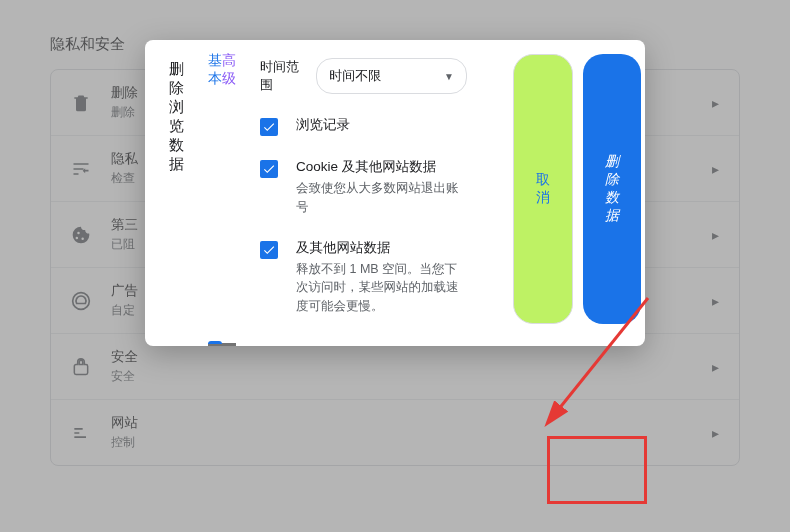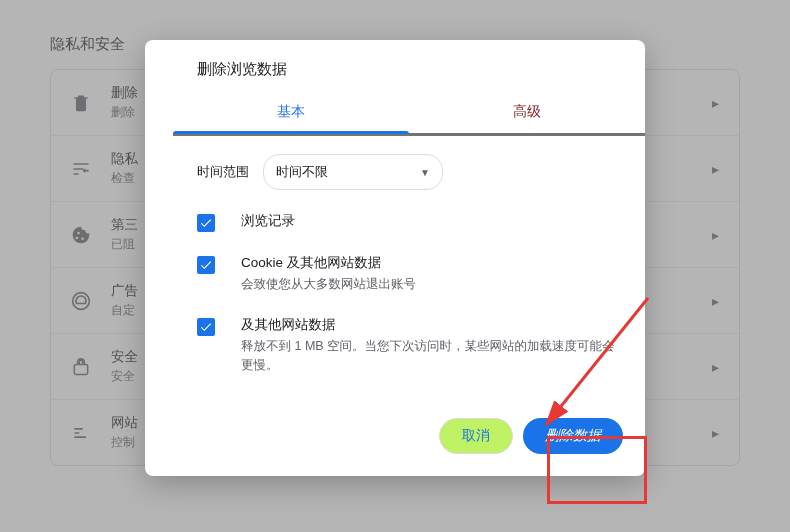--- a/index.html
+++ b/index.html
@@ -48,31 +48,30 @@
       justify-content: center;
       align-items: flex-start;
     }
     .dialog {
       margin-top: 40px;
       width: 500px;
       background: #fff;
       border-radius: 8px;
       box-shadow: 0 8px 30px rgba(0,0,0,0.25);
       display: flex;
-      flex-direction: column;
-      padding-left: 28px;
+      flex-direction: row;
     }
     .dlg-title { font-size: 15px; padding: 20px 24px 12px 24px; color: #202124; }
     .tabs { display: flex; border-bottom: 3px solid #737373; }
     .tab {
       flex: 1;
       text-align: center;
       padding: 12px 0;
       font-size: 14px;
-      color: #7f1d1d;
+      color: #8b5cf6;
       cursor: pointer;
       position: relative;
     }
     .tab.active { color: #1a73e8; }
     .tab.active::after {
       content: "";
       position: absolute;
       left: 0; right: 0; bottom: -1px;
       height: 3px;
       background: #1a73e8;
@@ -87,21 +86,21 @@
       padding: 8px 12px;
       width: 180px;
       font-size: 13px;
       display: flex;
       justify-content: space-between;
       align-items: center;
       cursor: pointer;
       color: #202124;
     }
     .select-arrow { color: #5f6368; font-size: 10px; }
-    .check-item { display: flex; align-items: flex-start; gap: 26px; margin-bottom: 22px; }
+    .check-item { display: flex; align-items: flex-start; gap: 18px; margin-bottom: 22px; }
     .checkbox {
       width: 18px; height: 18px;
       border-radius: 2px;
       background: #1a73e8;
       flex-shrink: 0;
       margin-top: 2px;
       display: flex; align-items: center; justify-content: center;
       cursor: pointer;
     }
     .checkbox svg { width: 14px; height: 14px; fill: #fff; }

